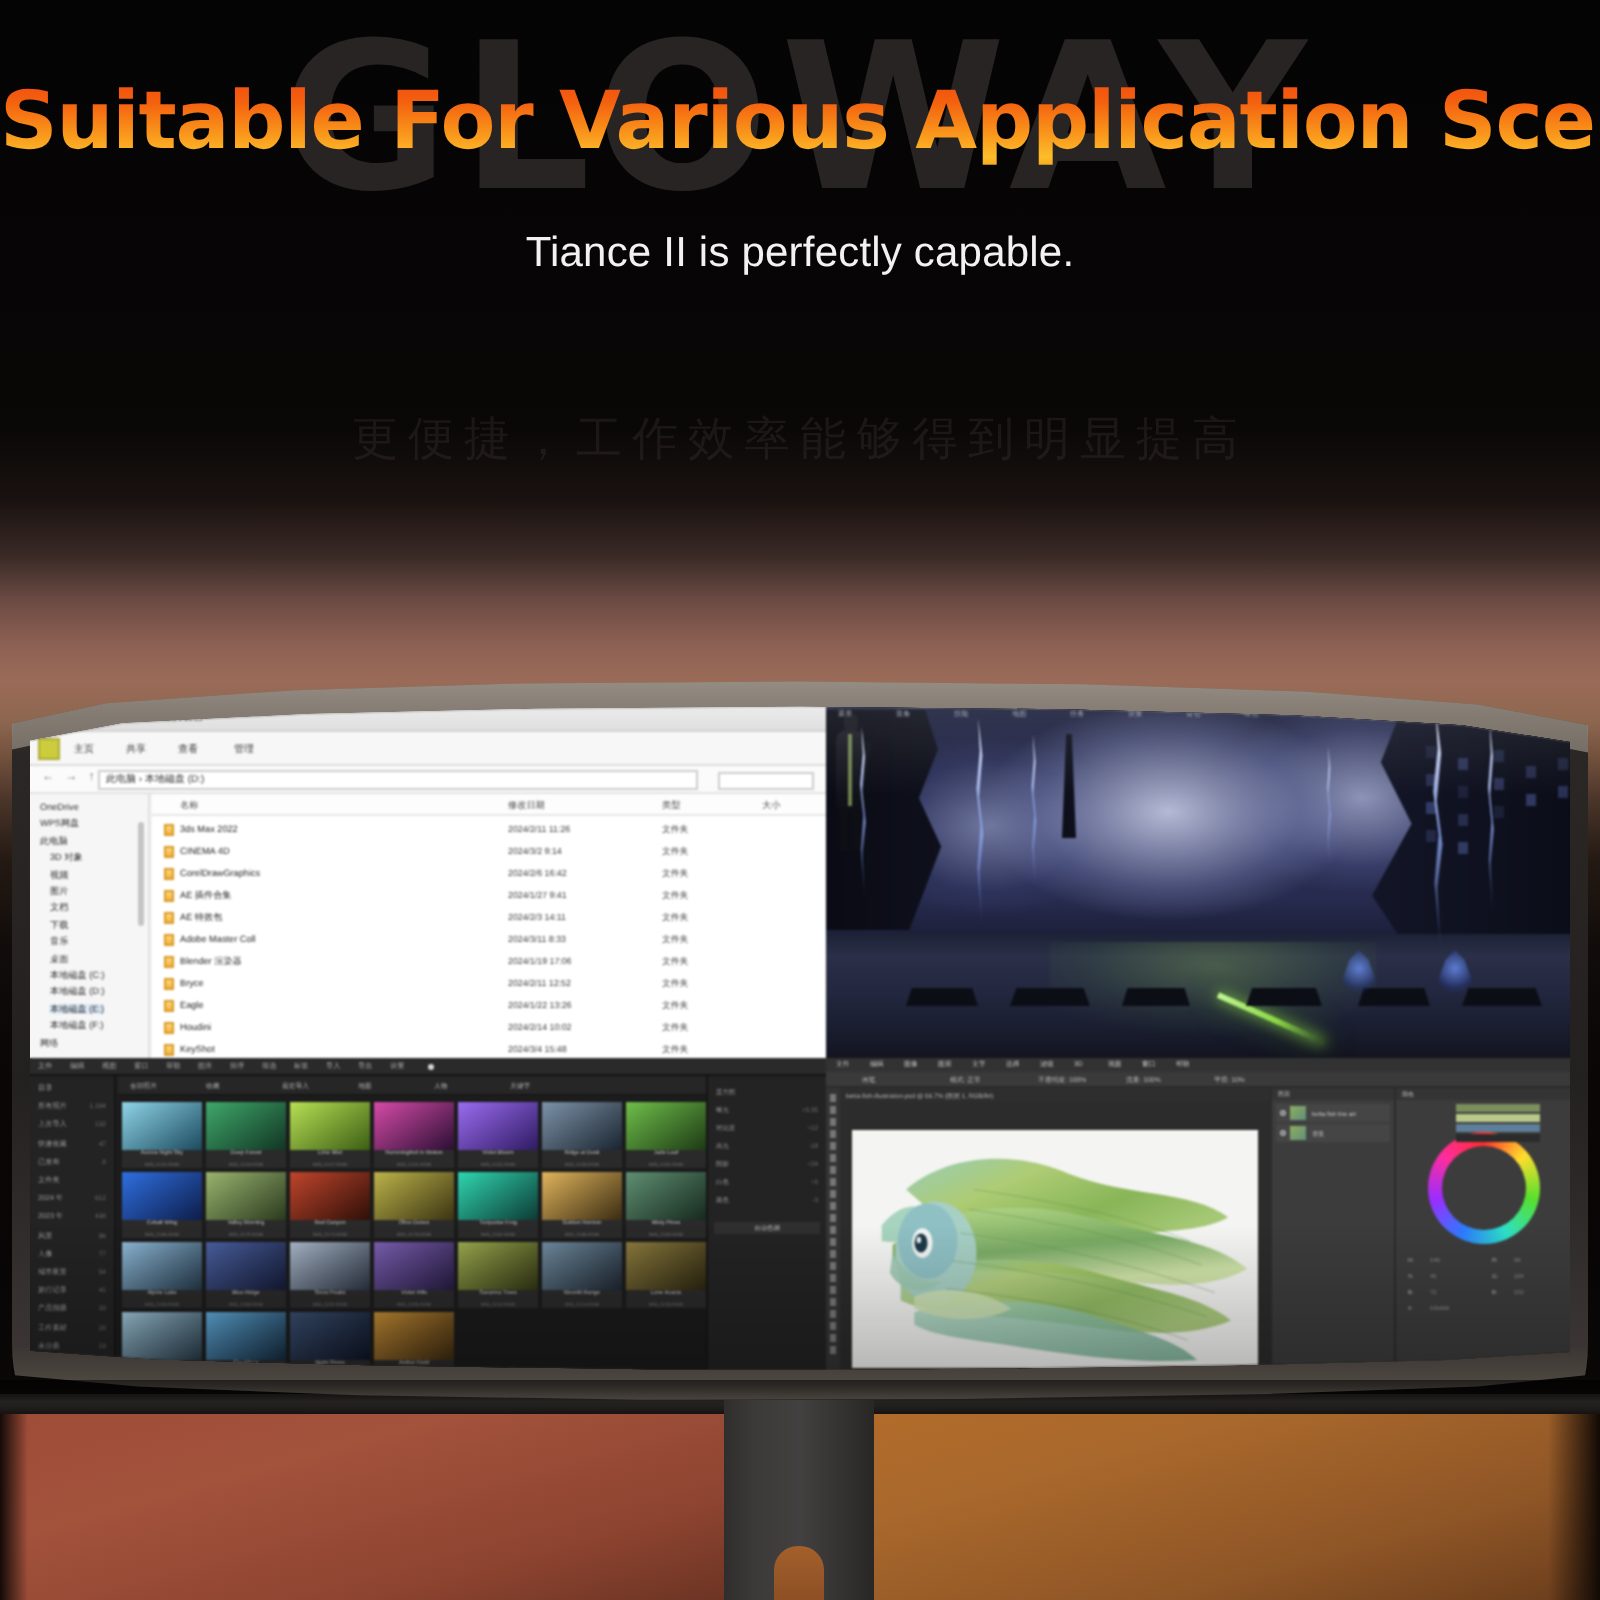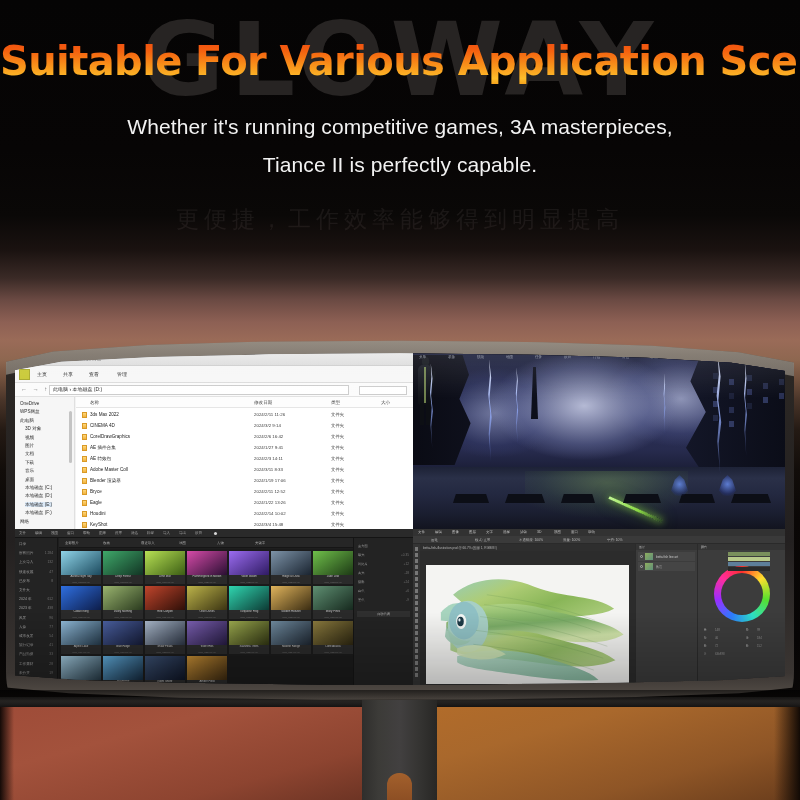--- a/index.html
+++ b/index.html
@@ -272,21 +272,20 @@
 <body>
 
 <div id="wall"></div>
 <div id="wall-left"></div>
 <div id="wall-right"></div>
 <div id="desk-shadow"></div>
 
 <div id="watermark">GLOWAY</div>
 <div id="headline">Suitable For Various Application Scenarios</div>
 <div id="subtitle">
-  <span class="ln">Whether it's running competitive games, 3A masterpieces,</span>
   <span class="ln">Tiance II is perfectly capable.</span>
 </div>
 <div id="ghost-cn">更便捷，工作效率能够得到明显提高</div>
 
 <div id="monitor">
   <div id="bezel"></div>
   <div id="bezel-hl"></div>
 
   <div id="screen">
 

